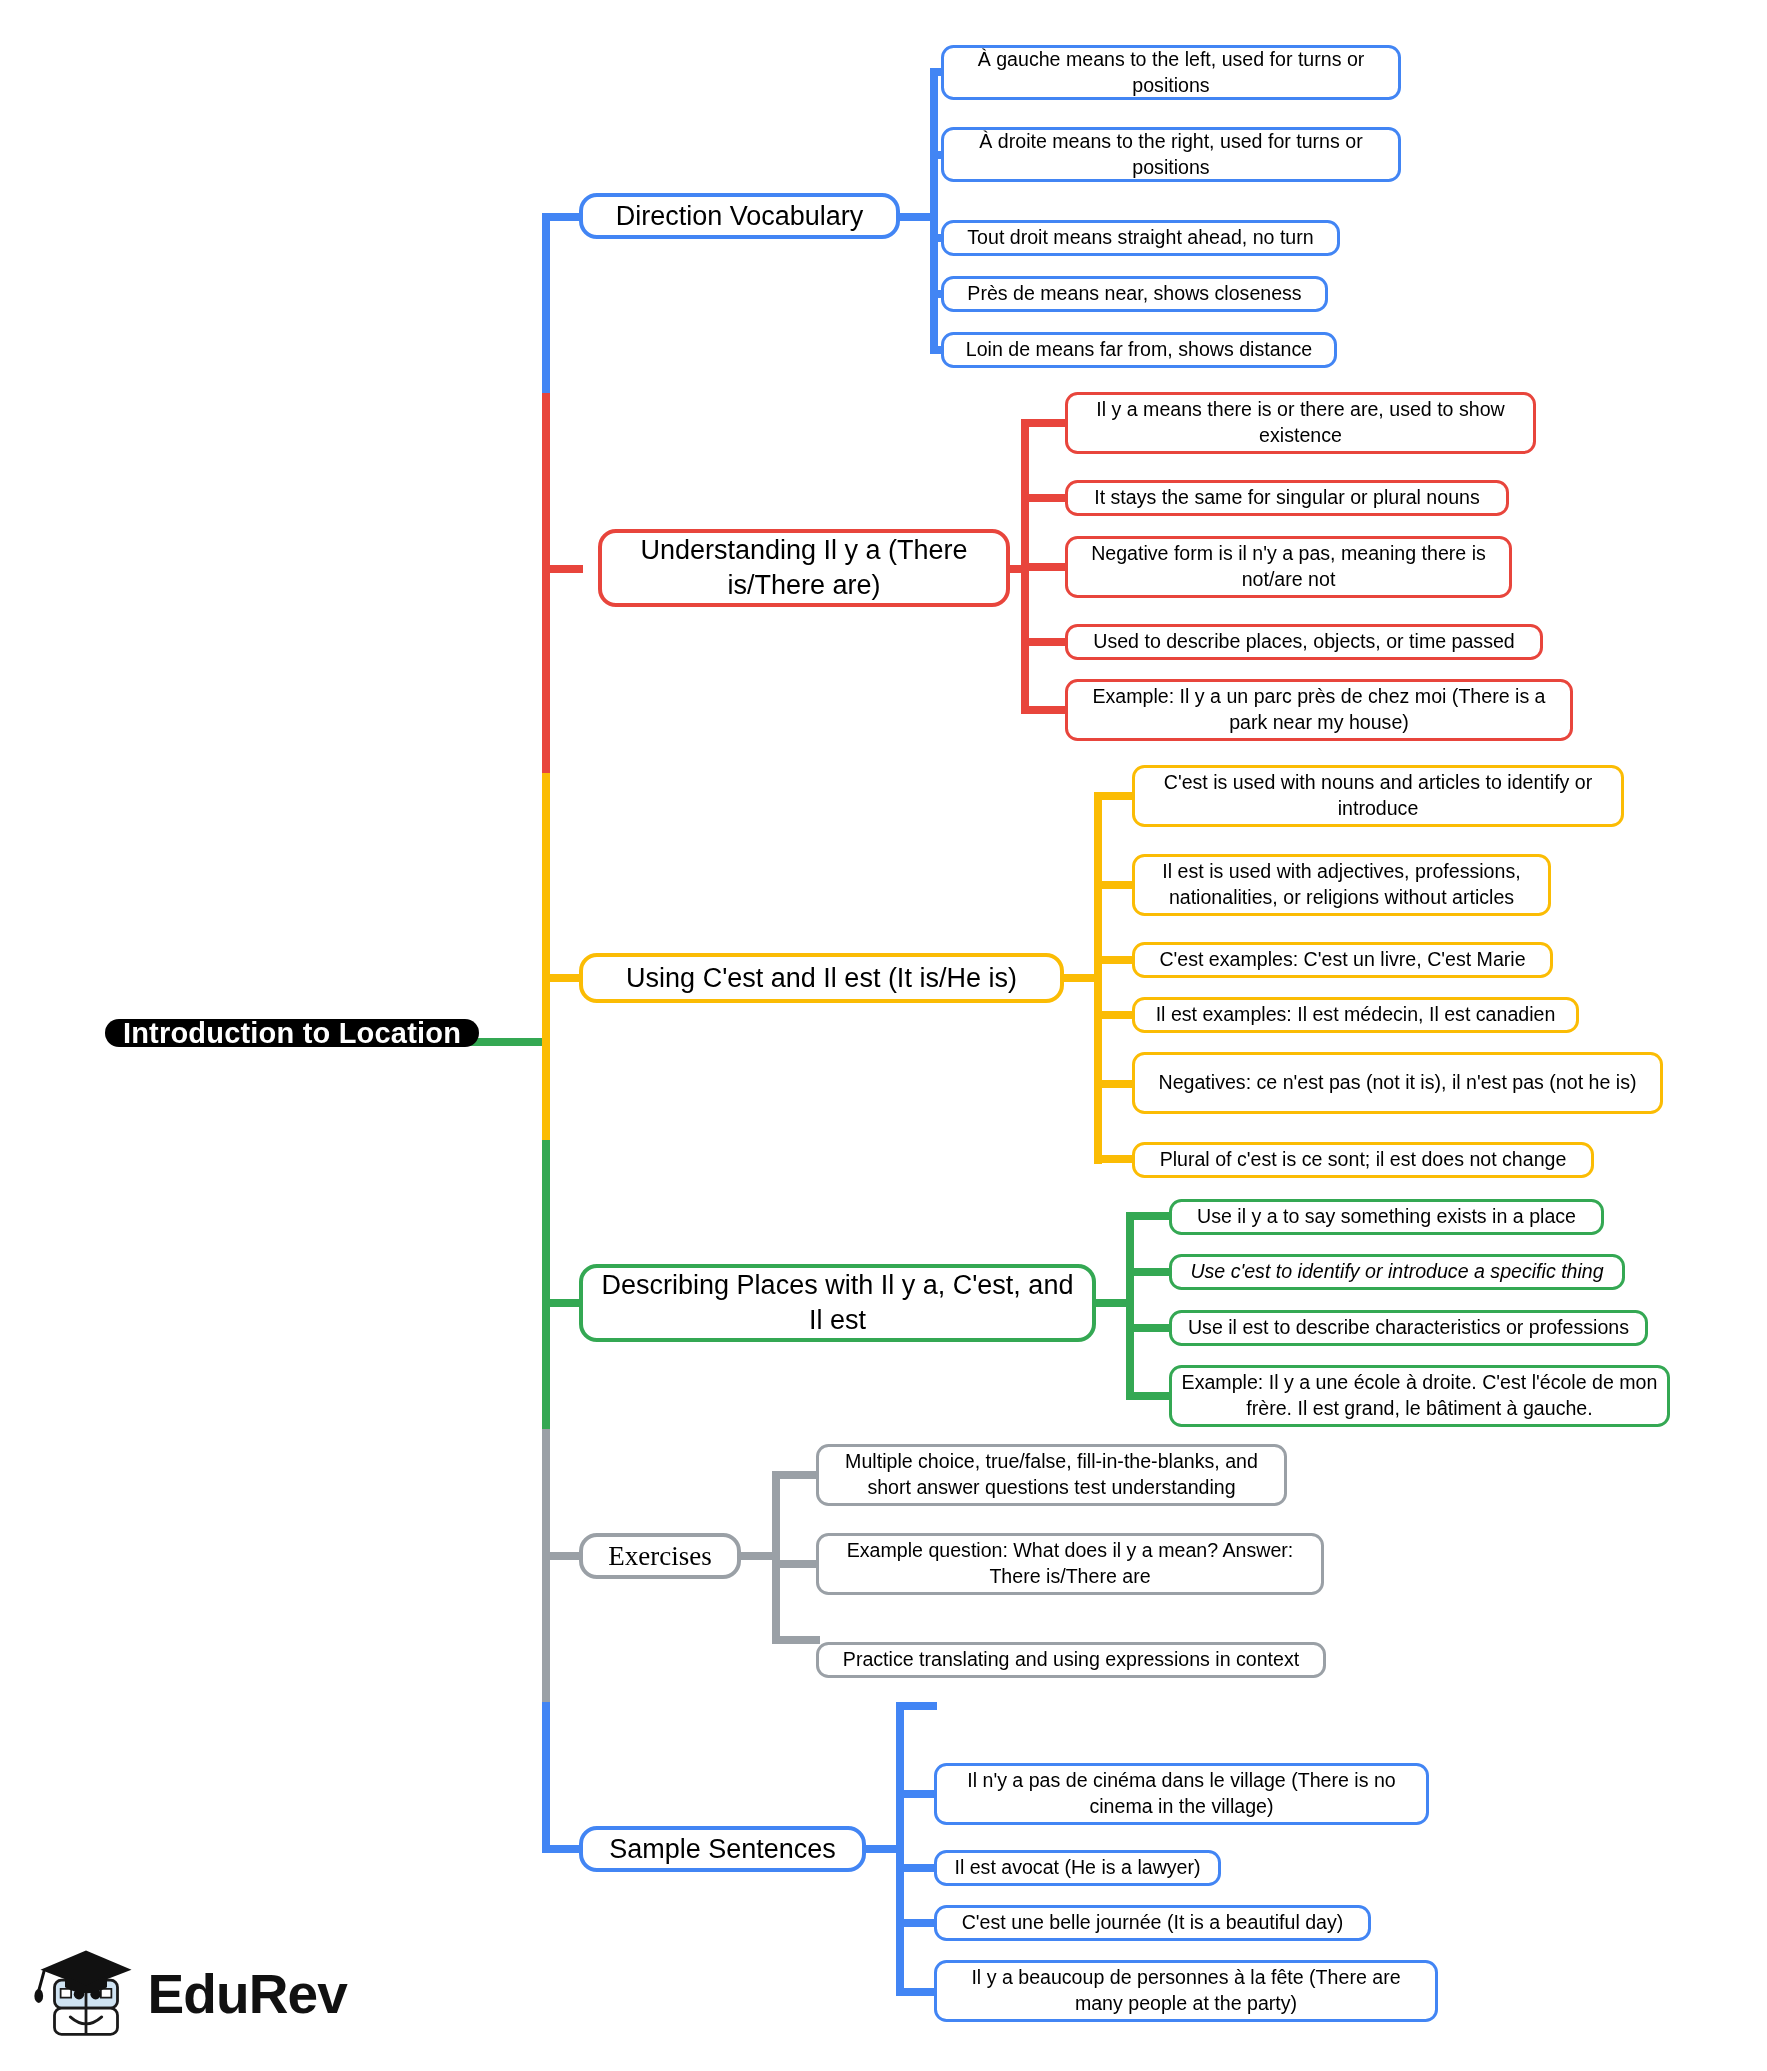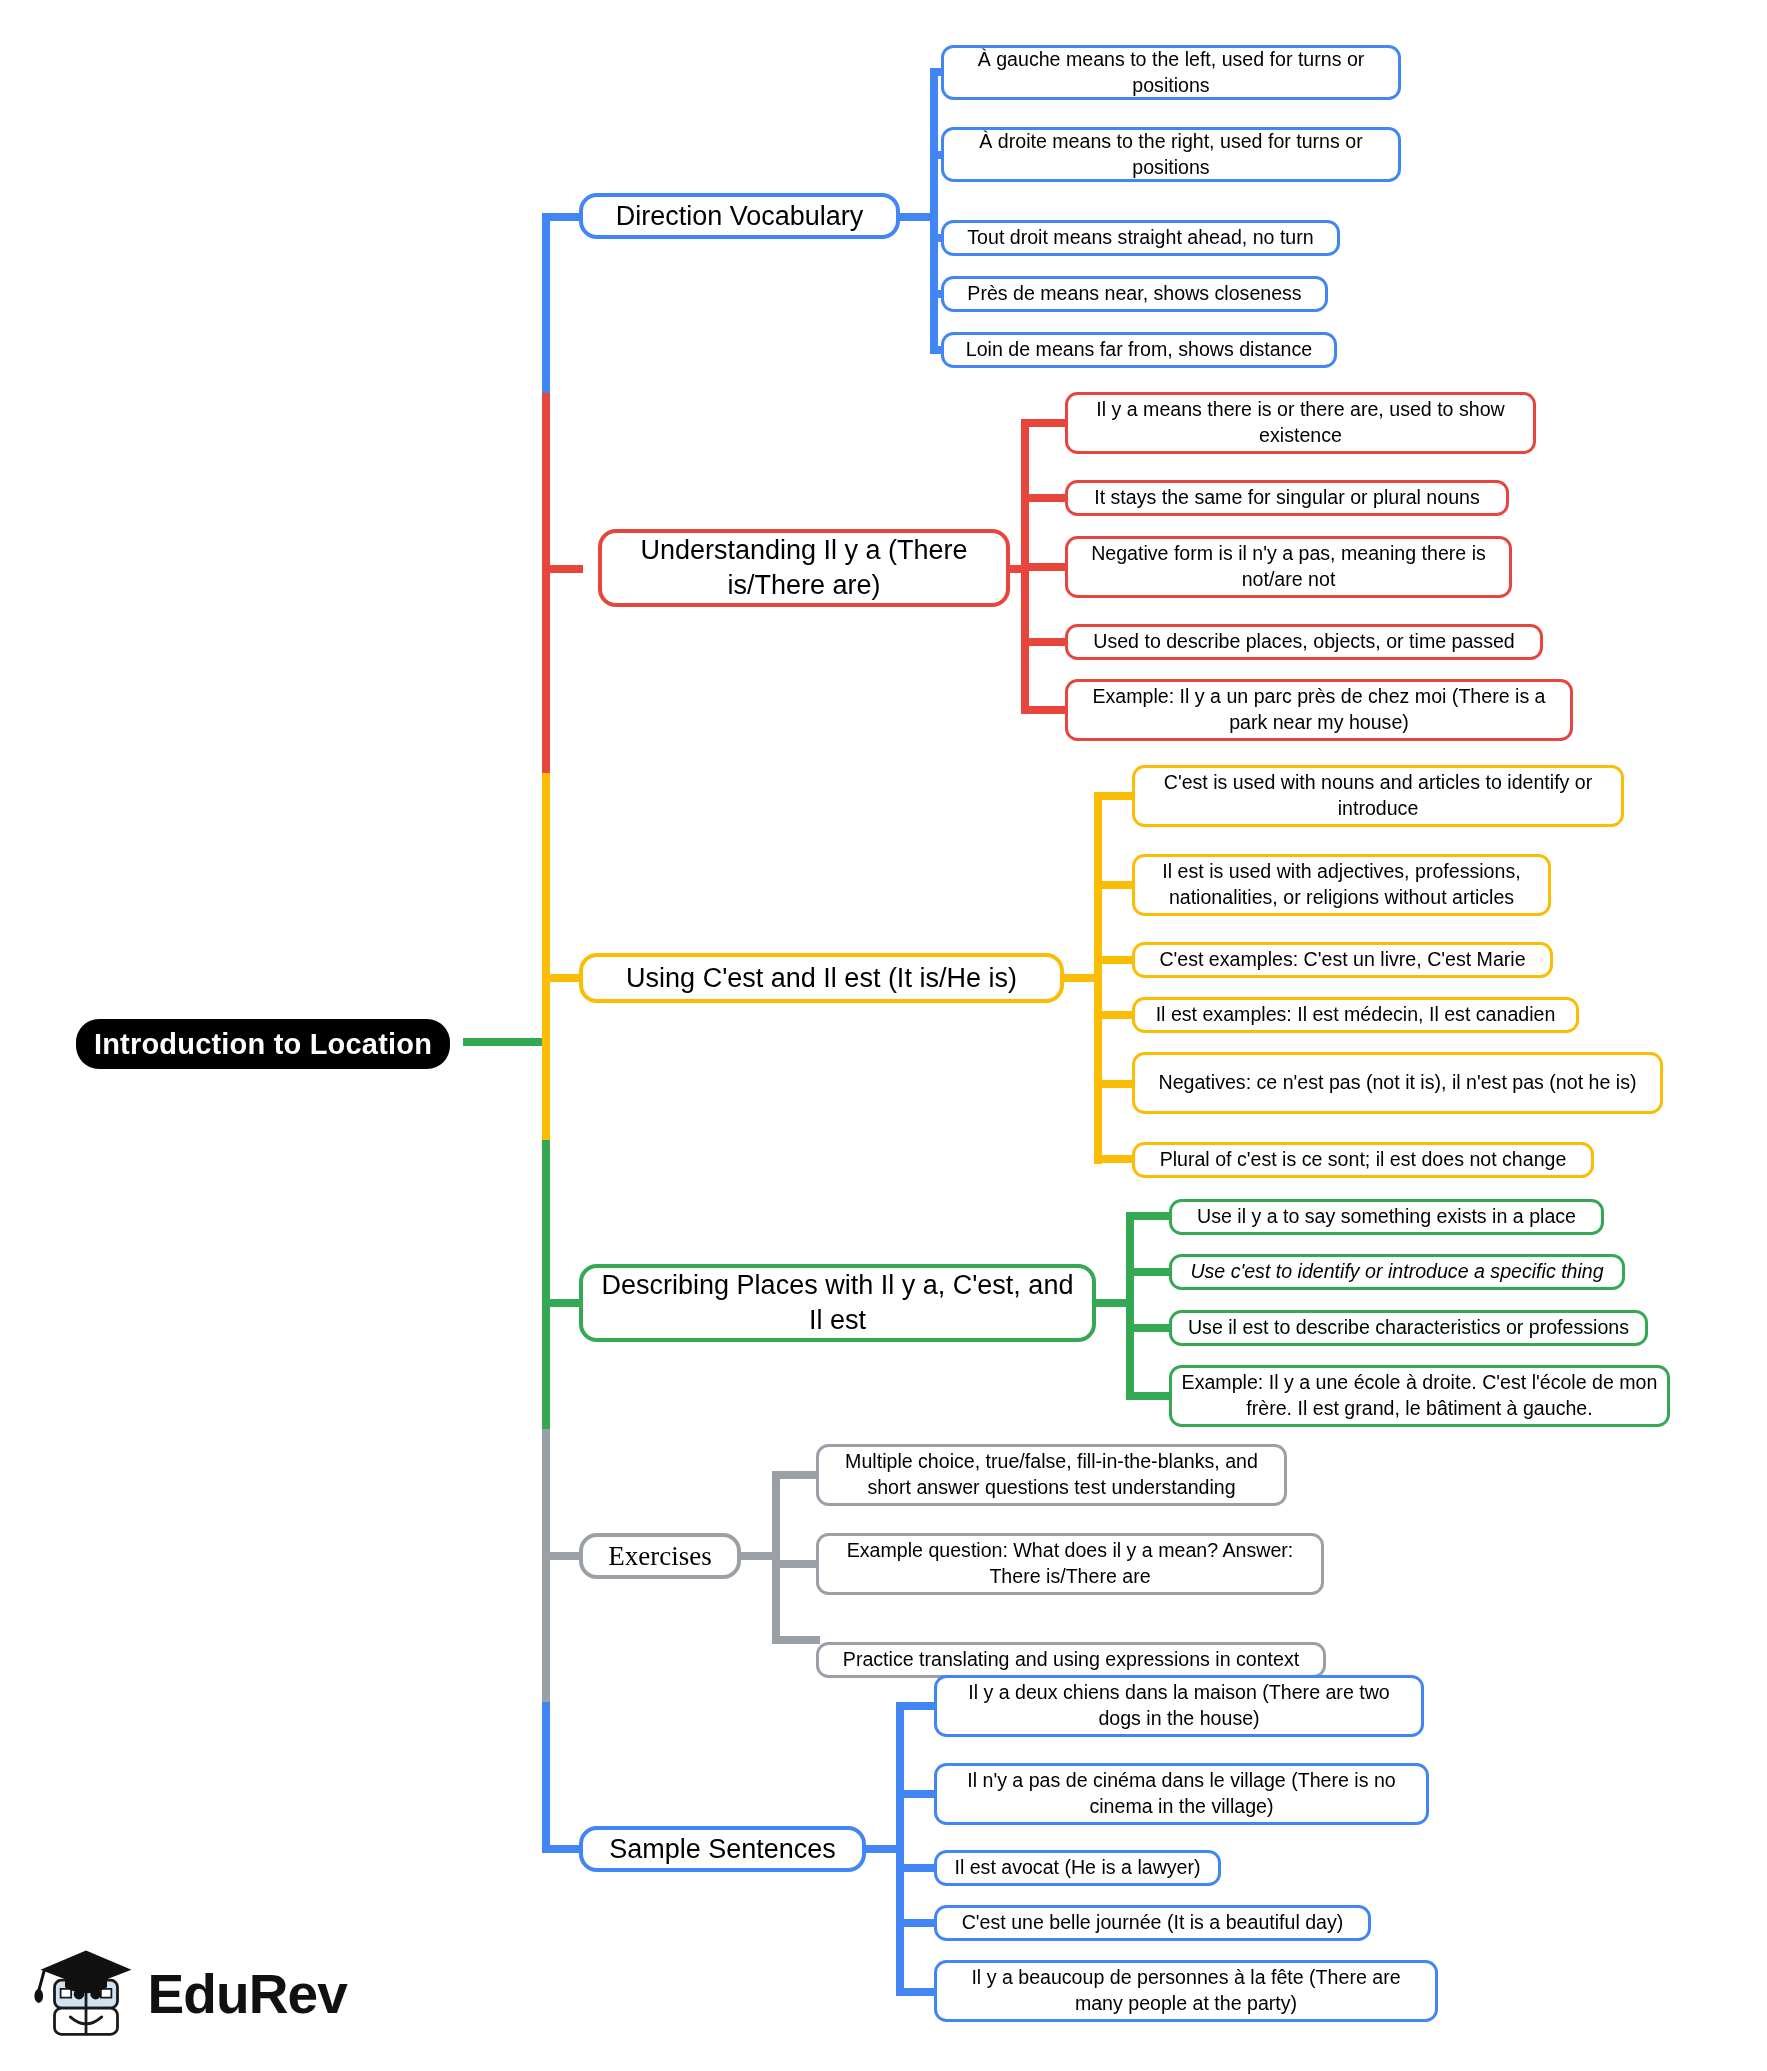--- a/index.html
+++ b/index.html
@@ -152,21 +152,21 @@
       <div class="conn" style="left: 542px; top: 1845px; width: 41px; height: 8px; background: rgb(66, 133, 244);"></div>
       <div class="conn" style="left: 864px; top: 1845px; width: 40px; height: 8px; background: rgb(66, 133, 244);"></div>
       <div class="conn" style="left: 896px; top: 1702px; width: 8px; height: 293px; background: rgb(66, 133, 244);"></div>
       <div class="conn" style="left: 896px; top: 1702px; width: 41px; height: 8px; background: rgb(66, 133, 244);"></div>
       <div class="conn" style="left: 896px; top: 1790px; width: 41px; height: 8px; background: rgb(66, 133, 244);"></div>
       <div class="conn" style="left: 896px; top: 1864px; width: 41px; height: 8px; background: rgb(66, 133, 244);"></div>
       <div class="conn" style="left: 896px; top: 1919px; width: 41px; height: 8px; background: rgb(66, 133, 244);"></div>
       <div class="conn" style="left: 896px; top: 1988px; width: 41px; height: 8px; background: rgb(66, 133, 244);"></div>
     </div>
 
-  <div class="root-node" id="root-node" style="left: 76px; top: 1019px; width: 374px; height: 50px; background: rgb(0, 0, 0); color: rgb(255, 255, 255);">Introduction to Location</div>
+  <div class="root-node" id="root-node" style="left: 105px; top: 1019px; width: 374px; height: 28px; background: rgb(0, 0, 0); color: rgb(255, 255, 255);">Introduction to Location</div>
 
   <div id="node-layer" style="position:absolute;left:0;top:0;width:1768px;height:2072px;">
       <div class="branch-node" style="left: 579px; top: 193px; width: 321px; height: 46px; border-color: rgb(66, 133, 244);">
         <span>Direction Vocabulary</span>
       </div>
       <div class="leaf-node" style="left: 941px; top: 45px; width: 460px; height: 55px; border-color: rgb(66, 133, 244);">
         <span>À gauche means to the left, used for turns or positions</span>
       </div>
       <div class="leaf-node" style="left: 941px; top: 127px; width: 460px; height: 55px; border-color: rgb(66, 133, 244);">
         <span>À droite means to the right, used for turns or positions</span>
@@ -241,23 +241,20 @@
         <span>Multiple choice, true/false, fill-in-the-blanks, and short answer questions test understanding</span>
       </div>
       <div class="leaf-node" style="left: 816px; top: 1533px; width: 508px; height: 62px; border-color: rgb(154, 160, 166);">
         <span>Example question: What does il y a mean? Answer: There is/There are</span>
       </div>
       <div class="leaf-node" style="left: 816px; top: 1622px; width: 510px; height: 36px; border-color: rgb(154, 160, 166); margin-top: 20px;">
         <span>Practice translating and using expressions in context</span>
       </div>
       <div class="branch-node" style="left: 579px; top: 1826px; width: 287px; height: 46px; border-color: rgb(66, 133, 244);">
         <span>Sample Sentences</span>
-      </div>
-      <div class="leaf-node" style="left: 934px; top: 1675px; width: 490px; height: 62px; border-color: rgb(66, 133, 244);">
-        <span>Il y a deux chiens dans la maison (There are two dogs in the house)</span>
       </div>
       <div class="leaf-node" style="left: 934px; top: 1763px; width: 495px; height: 62px; border-color: rgb(66, 133, 244);">
         <span>Il n'y a pas de cinéma dans le village (There is no cinema in the village)</span>
       </div>
       <div class="leaf-node" style="left: 934px; top: 1850px; width: 287px; height: 36px; border-color: rgb(66, 133, 244);">
         <span>Il est avocat (He is a lawyer)</span>
       </div>
       <div class="leaf-node" style="left: 934px; top: 1905px; width: 437px; height: 36px; border-color: rgb(66, 133, 244);">
         <span>C'est une belle journée (It is a beautiful day)</span>
       </div>

